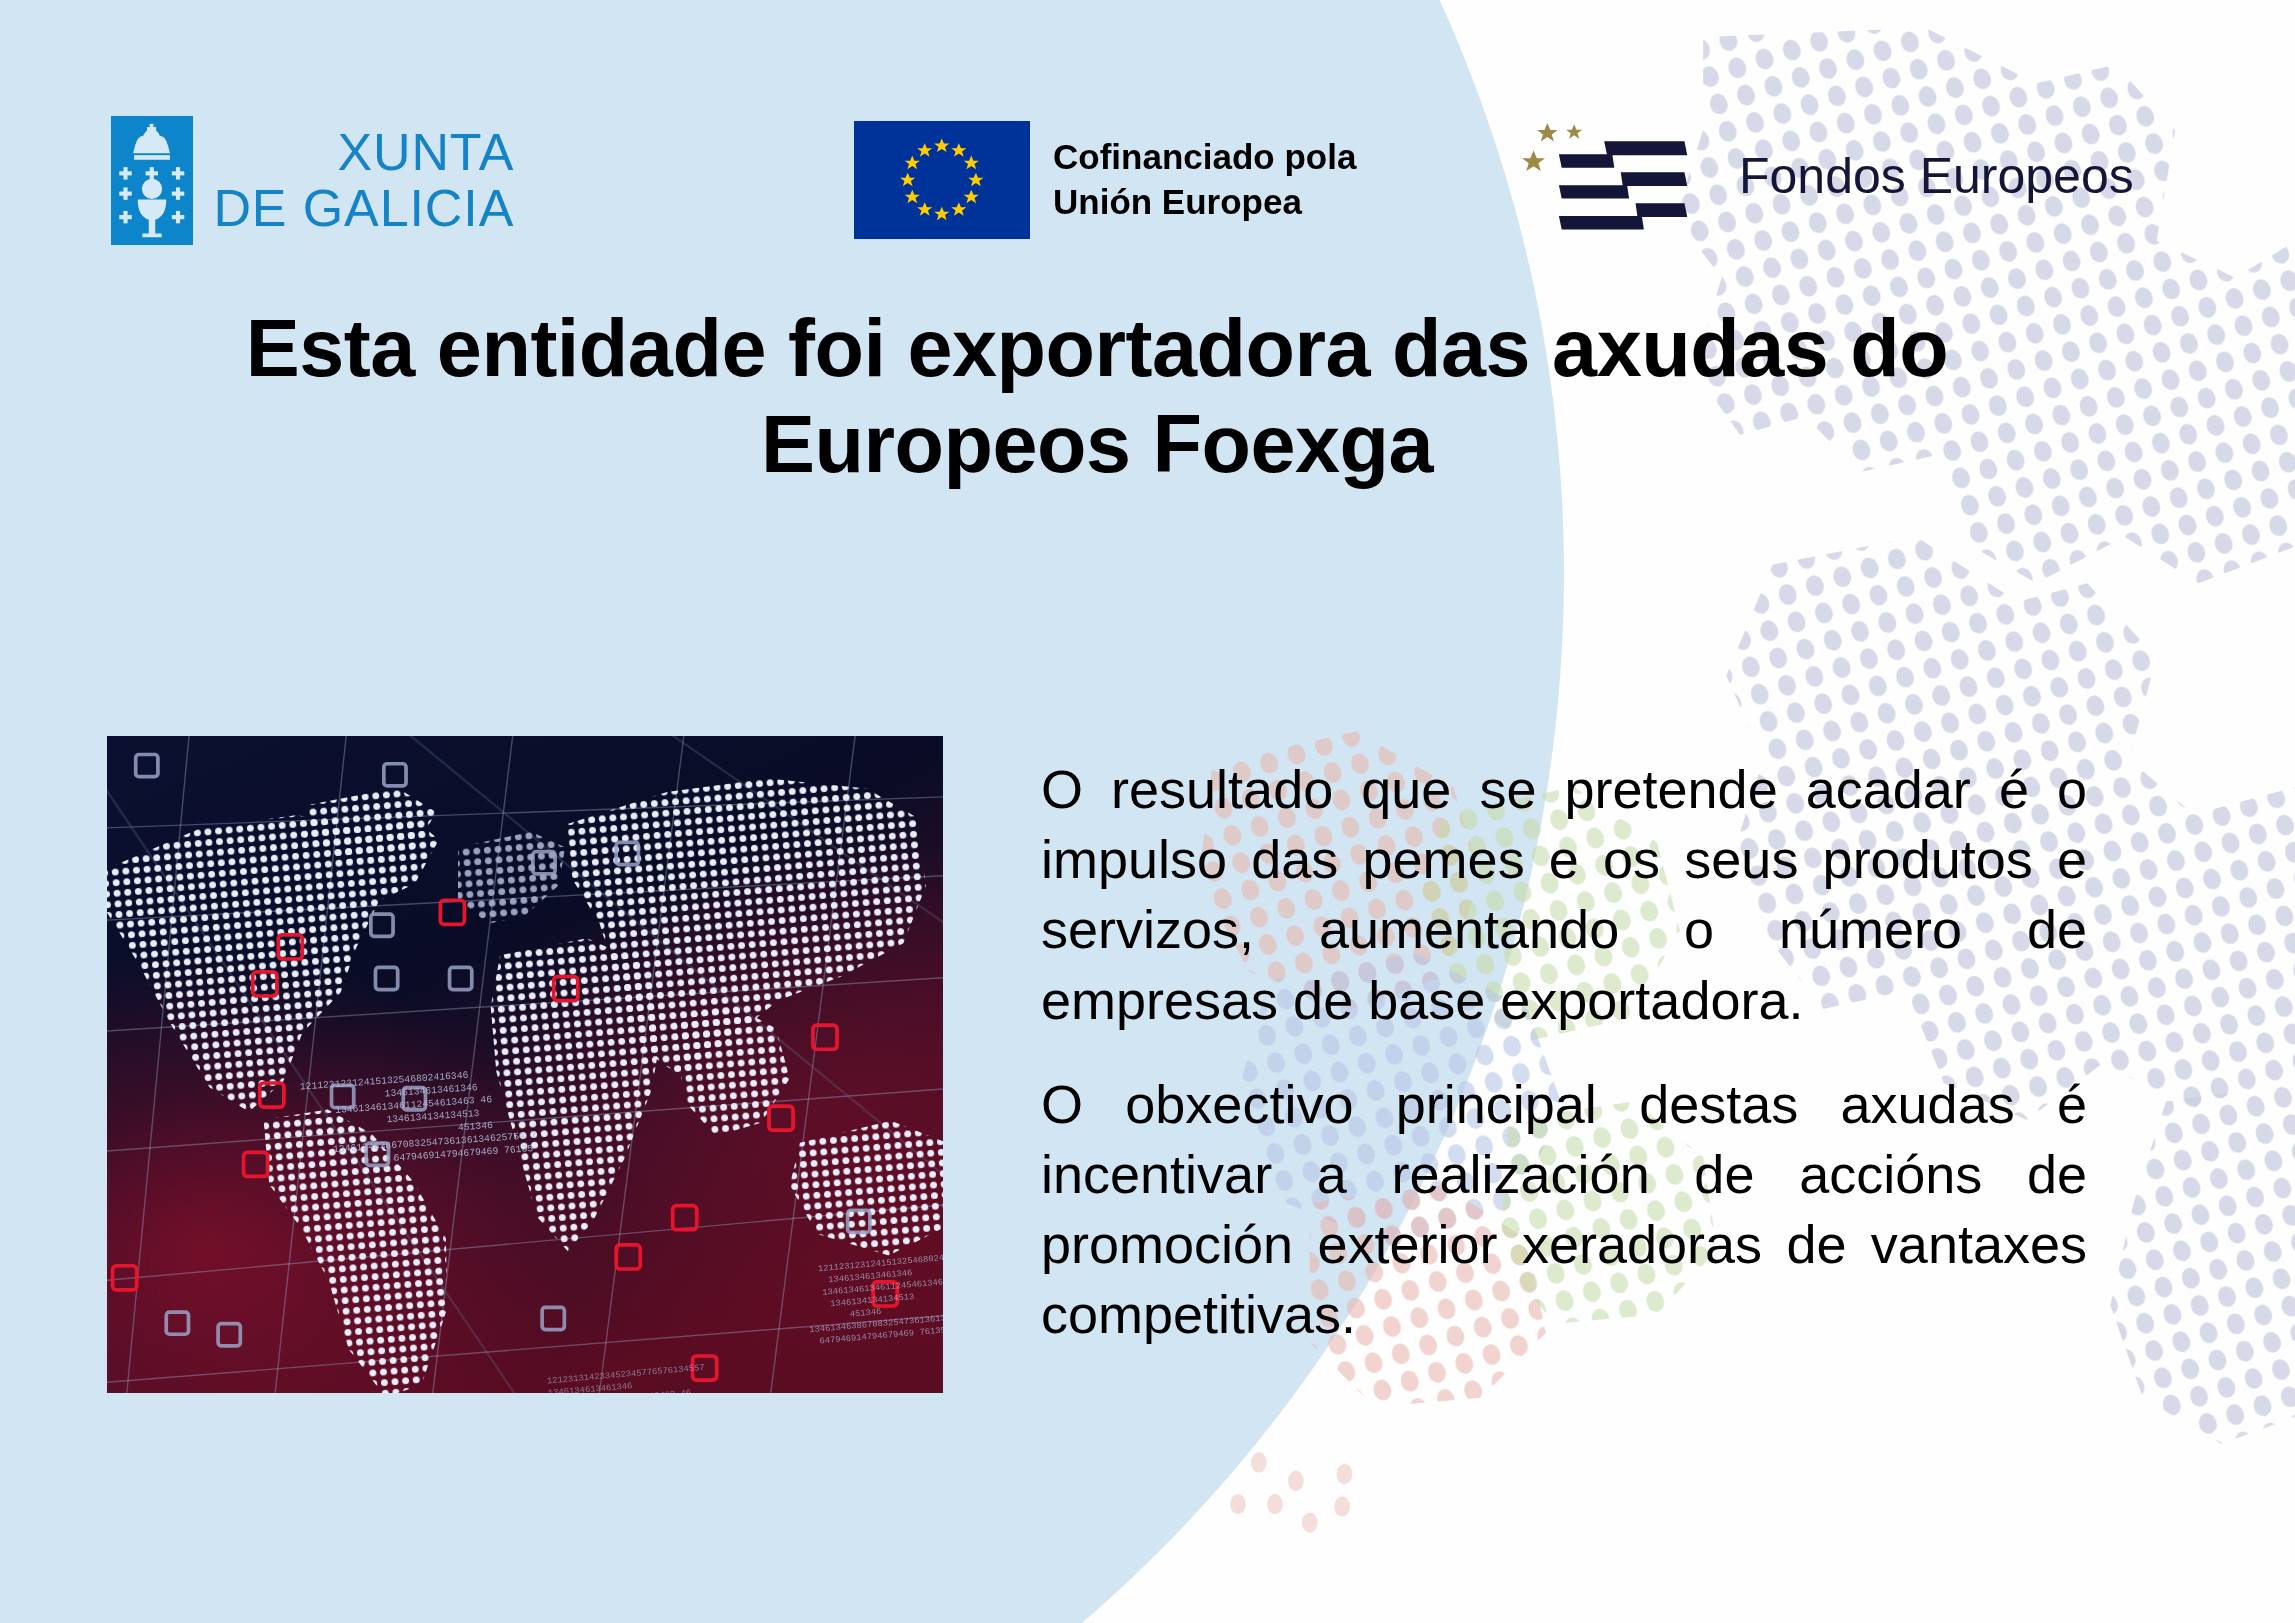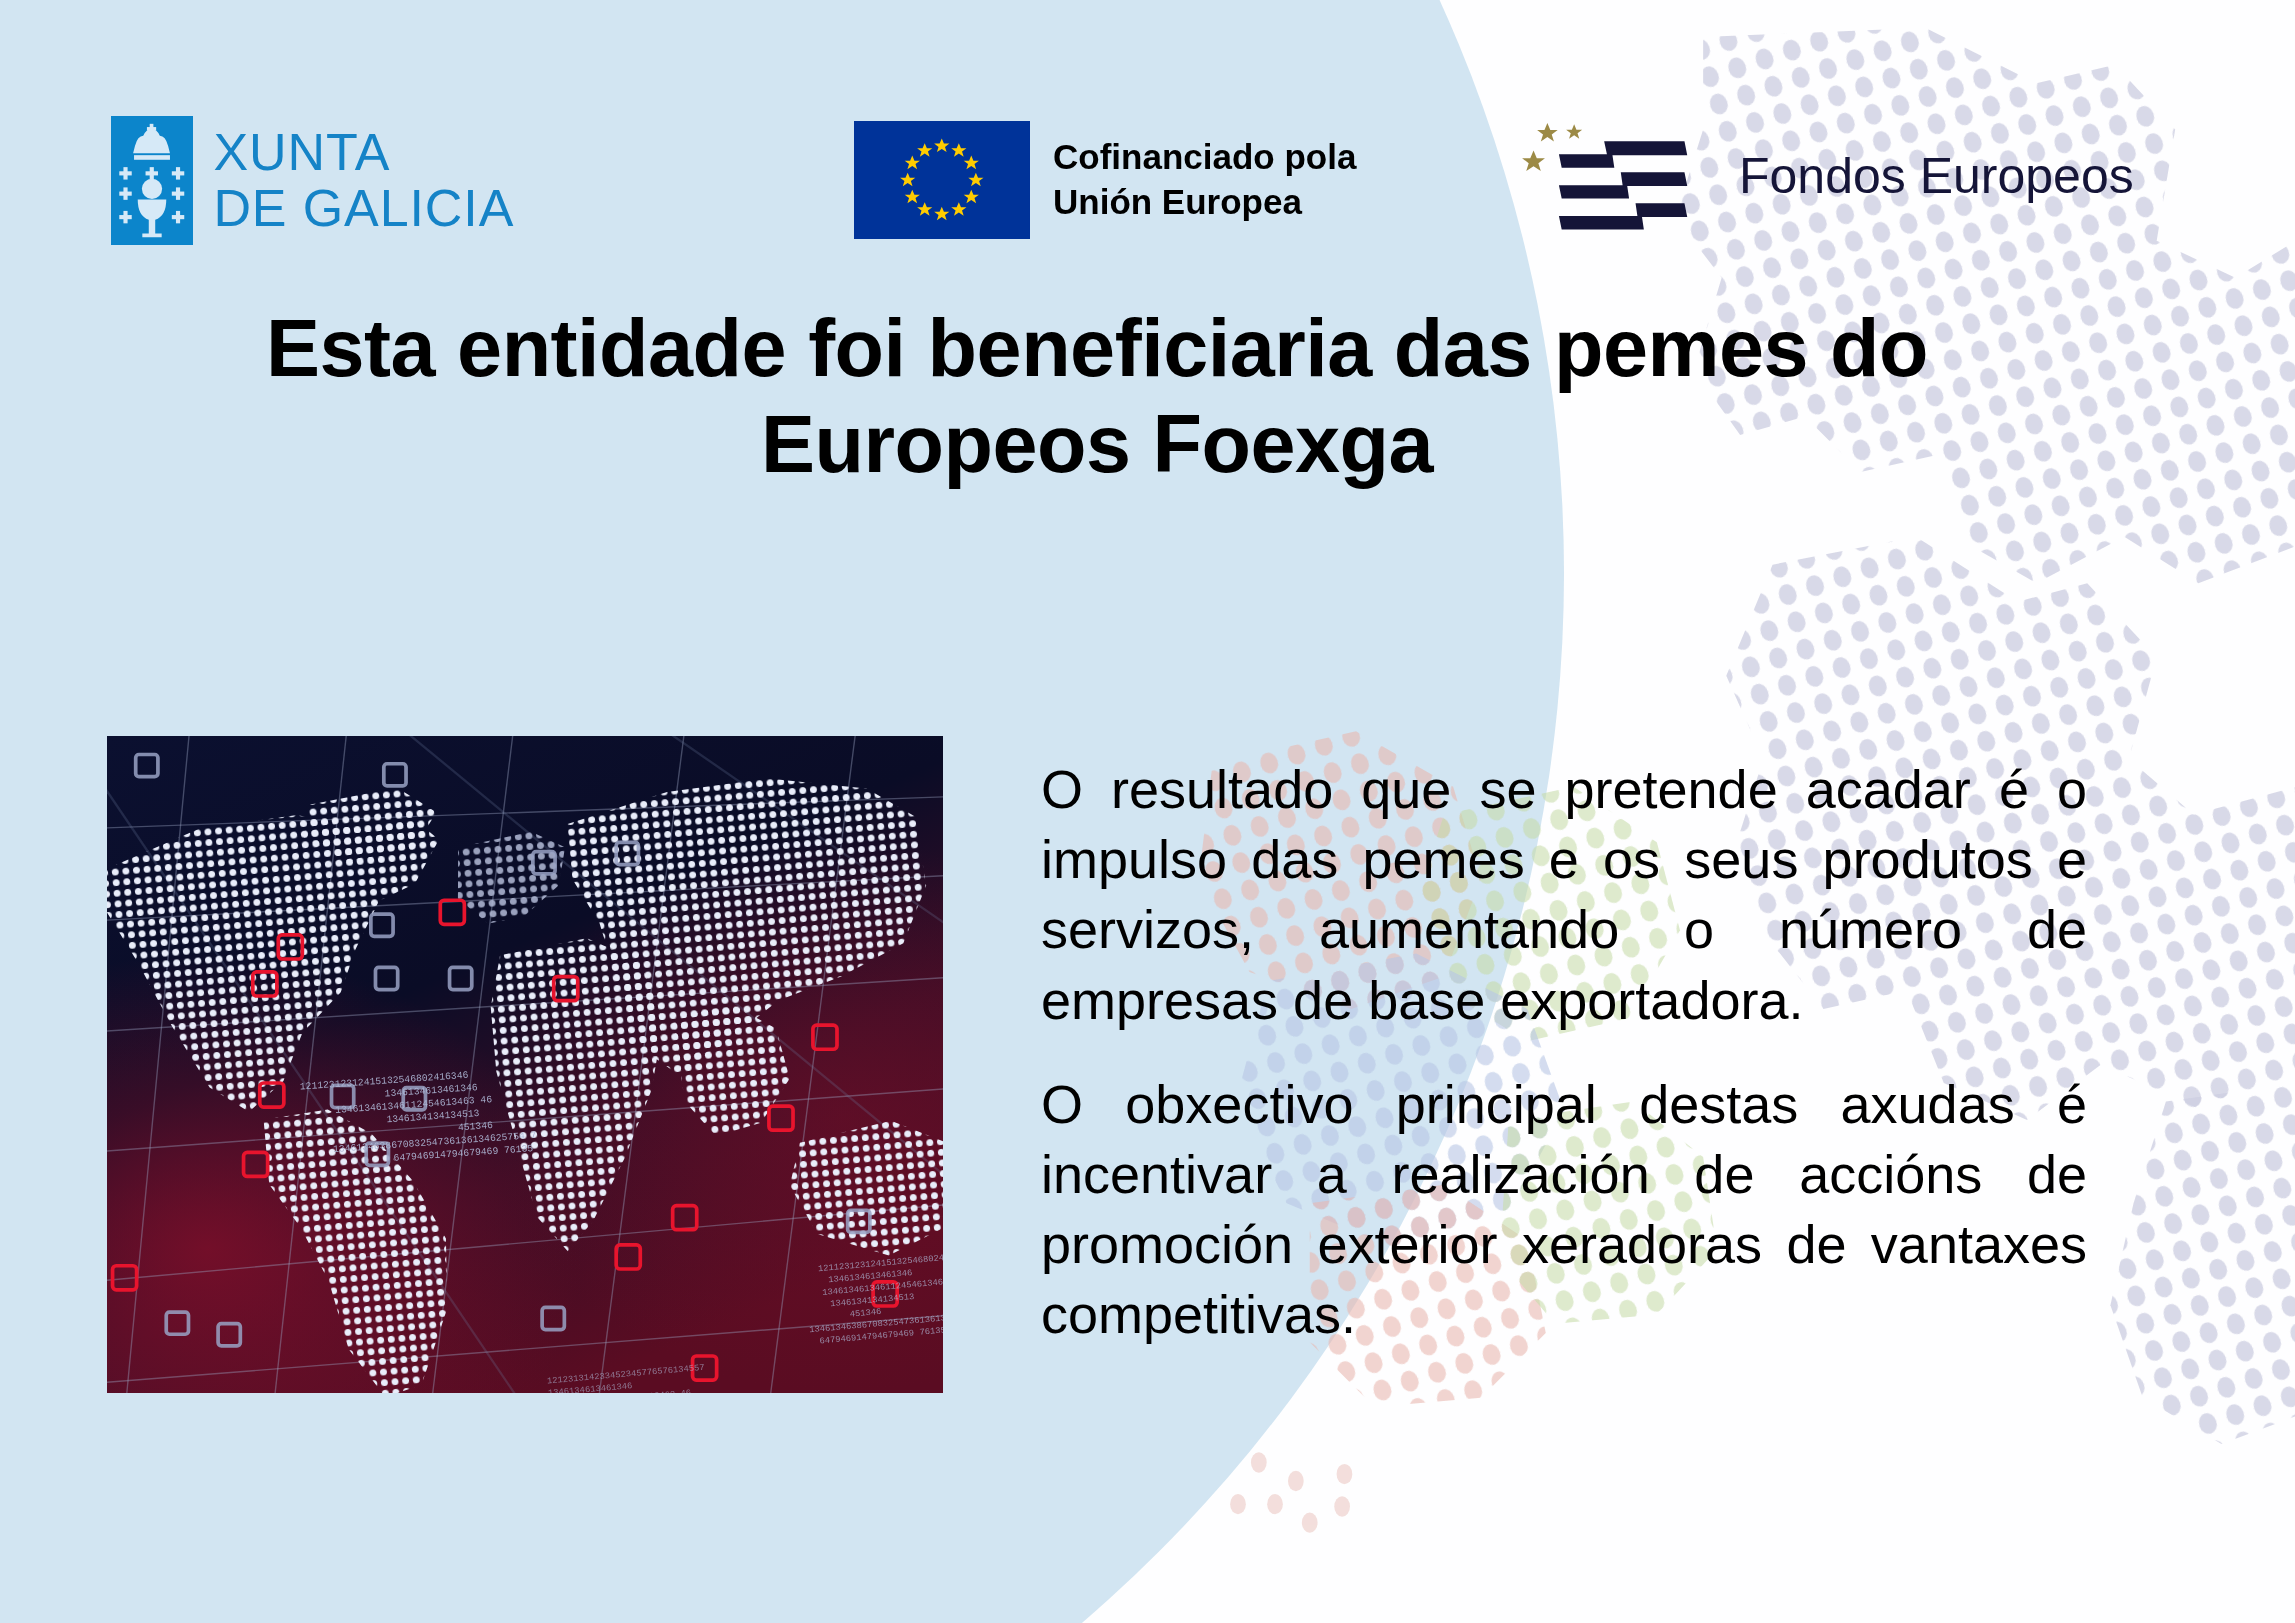--- a/index.html
+++ b/index.html
@@ -74,20 +74,21 @@
     background: #0c85cb;
     position: relative;
   }
   .xunta-wordmark {
     color: #1583c7;
     font-size: 52px;
     line-height: 1.06;
     letter-spacing: 0.9px;
     font-weight: 400;
     white-space: pre-line;
+    text-align: right;
   }
 
   
   .eu-block {
     position: absolute;
     left: 854px;
     top: 121px;
     display: flex;
     align-items: center;
     gap: 23px;
@@ -336,21 +337,21 @@
             <path d="M214 143 L352 143 L358 173 L228 173 L232 200 L86 200 L80 171 L218 171 Z"></path>
             <path d="M246 210 L352 210 L358 240 L260 240 L264 267 L86 267 L80 238 L250 238 Z"></path>
           </g>
         </svg>
       </div>
       <div class="fondos-text">Fondos Europeos</div>
     </div>
   </div>
 
   <div class="title">
-    <span>Esta entidade foi beneficiaria das pemes do</span>
+    <span>Esta entidade foi exportadora das axudas do</span>
     <br>
     <span>Europeos Foexga</span>
   </div>
 
   <div class="map-photo">
     <svg viewBox="0 0 1806 1420" xmlns="http://www.w3.org/2000/svg" preserveAspectRatio="none">
       <defs>
         <linearGradient id="photoBg" x1="0" y1="0" x2="0.55" y2="1">
           <stop offset="0%" stop-color="#0b1030"></stop>
           <stop offset="45%" stop-color="#0a0c26"></stop>

